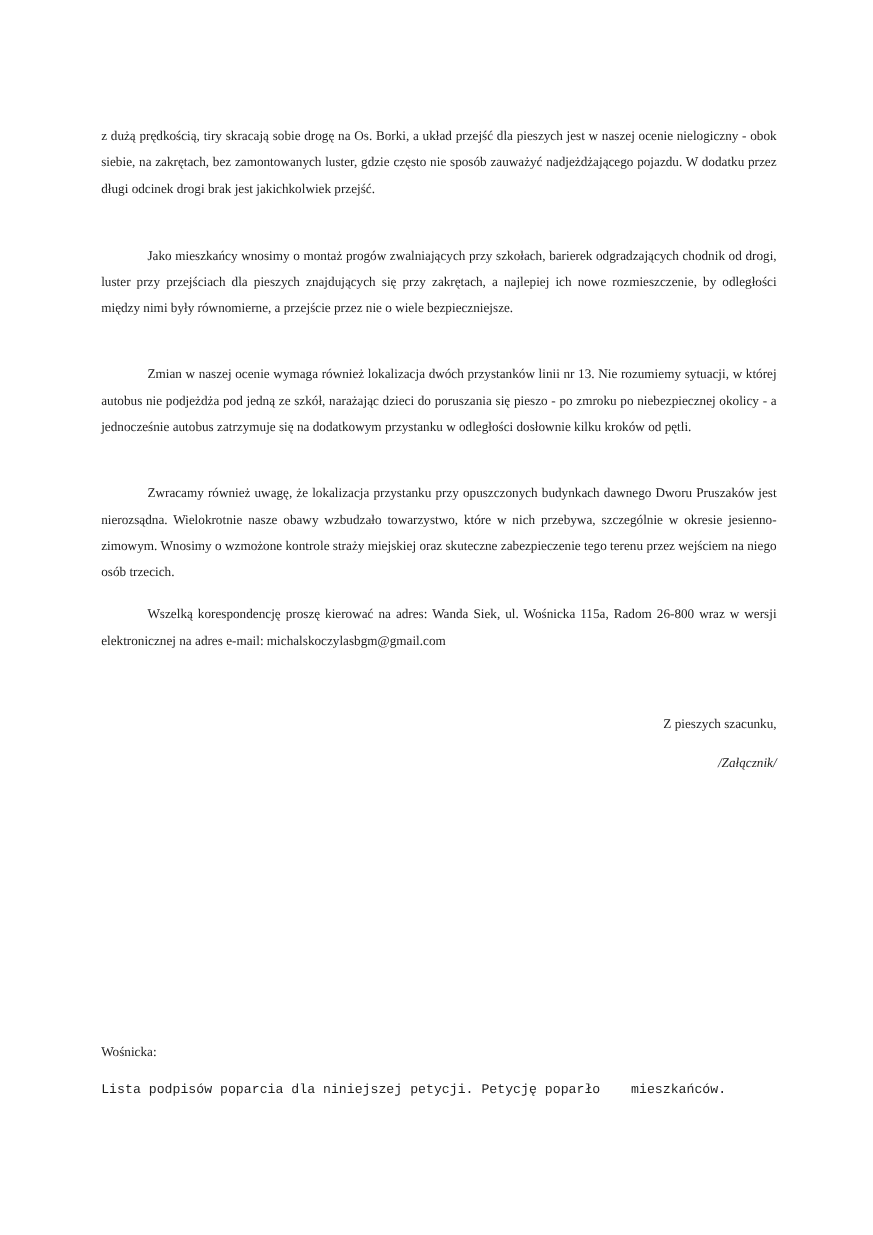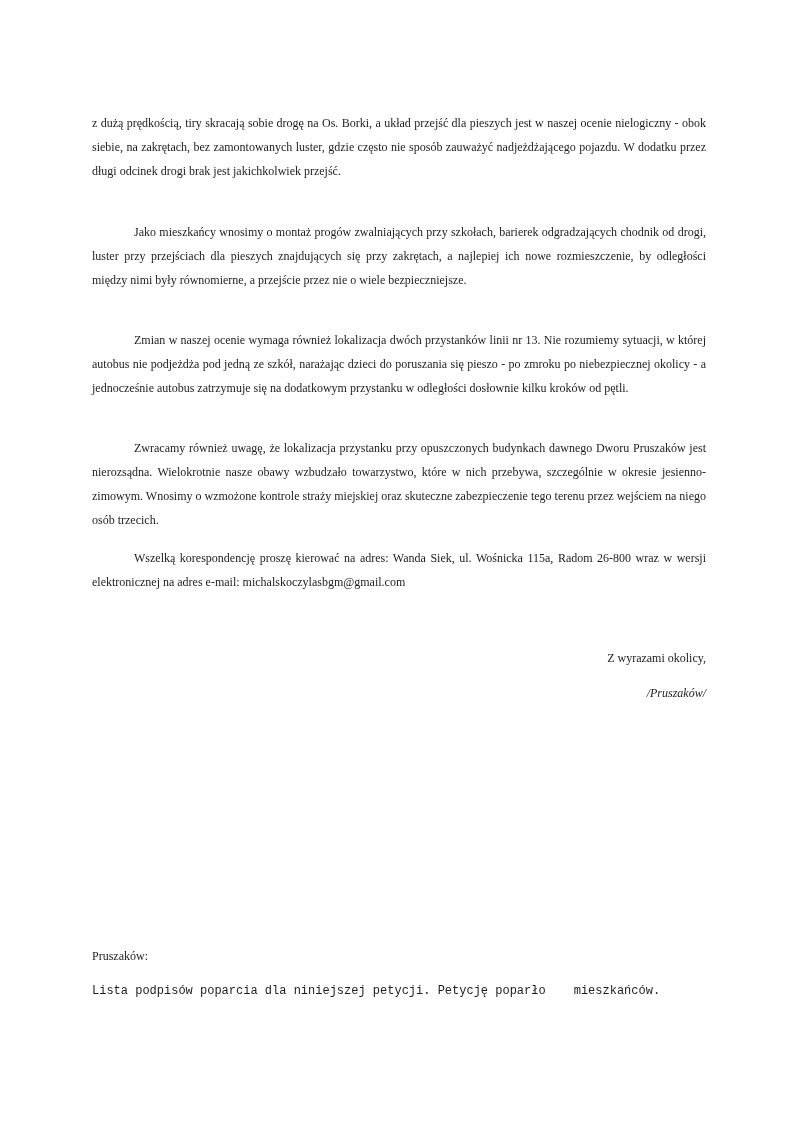--- a/index.html
+++ b/index.html
@@ -66,21 +66,21 @@
   <p class="block para p1">z dużą prędkością, tiry skracają sobie drogę na Os. Borki, a układ przejść dla pieszych jest w naszej ocenie nielogiczny - obok siebie, na zakrętach, bez zamontowanych luster, gdzie często nie sposób zauważyć nadjeżdżającego pojazdu. W dodatku przez długi odcinek drogi brak jest jakichkolwiek przejść.</p>
 
   <p class="block para indent p2">Jako mieszkańcy wnosimy o montaż progów zwalniających przy szkołach, barierek odgradzających chodnik od drogi, luster przy przejściach dla pieszych znajdujących się przy zakrętach, a najlepiej ich nowe rozmieszczenie, by odległości między nimi były równomierne, a przejście przez nie o wiele bezpieczniejsze.</p>
 
   <p class="block para indent p3">Zmian w naszej ocenie wymaga również lokalizacja dwóch przystanków linii nr 13. Nie rozumiemy sytuacji, w której autobus nie podjeżdża pod jedną ze szkół, narażając dzieci do poruszania się pieszo - po zmroku po niebezpiecznej okolicy - a jednocześnie autobus zatrzymuje się na dodatkowym przystanku w odległości dosłownie kilku kroków od pętli.</p>
 
   <p class="block para indent p4">Zwracamy również uwagę, że lokalizacja przystanku przy opuszczonych budynkach dawnego Dworu Pruszaków jest nierozsądna. Wielokrotnie nasze obawy wzbudzało towarzystwo, które w nich przebywa, szczególnie w okresie jesienno-zimowym. Wnosimy o wzmożone kontrole straży miejskiej oraz skuteczne zabezpieczenie tego terenu przez wejściem na niego osób trzecich.</p>
 
   <p class="block para indent p5">Wszelką korespondencję proszę kierować na adres: Wanda Siek, ul. Wośnicka 115a, Radom 26-800 wraz w wersji elektronicznej na adres e-mail: michalskoczylasbgm@gmail.com</p>
 
-  <p class="block right sig-salutation">Z wyrazami okolicy,</p>
+  <p class="block right sig-salutation">Z pieszych szacunku,</p>
 
-  <p class="block right italic sig-name">/Pruszaków/</p>
+  <p class="block right italic sig-name">/Załącznik/</p>
 
-  <p class="block attachment-heading">Pruszaków:</p>
+  <p class="block attachment-heading">Wośnicka:</p>
 
   <p class="block attachment-line"><span>Lista podpisów poparcia dla niniejszej petycji. Petycję poparło</span><span class="blank-gap"></span><span>mieszkańców.</span></p>
 
 </div>
 
 </body></html>

